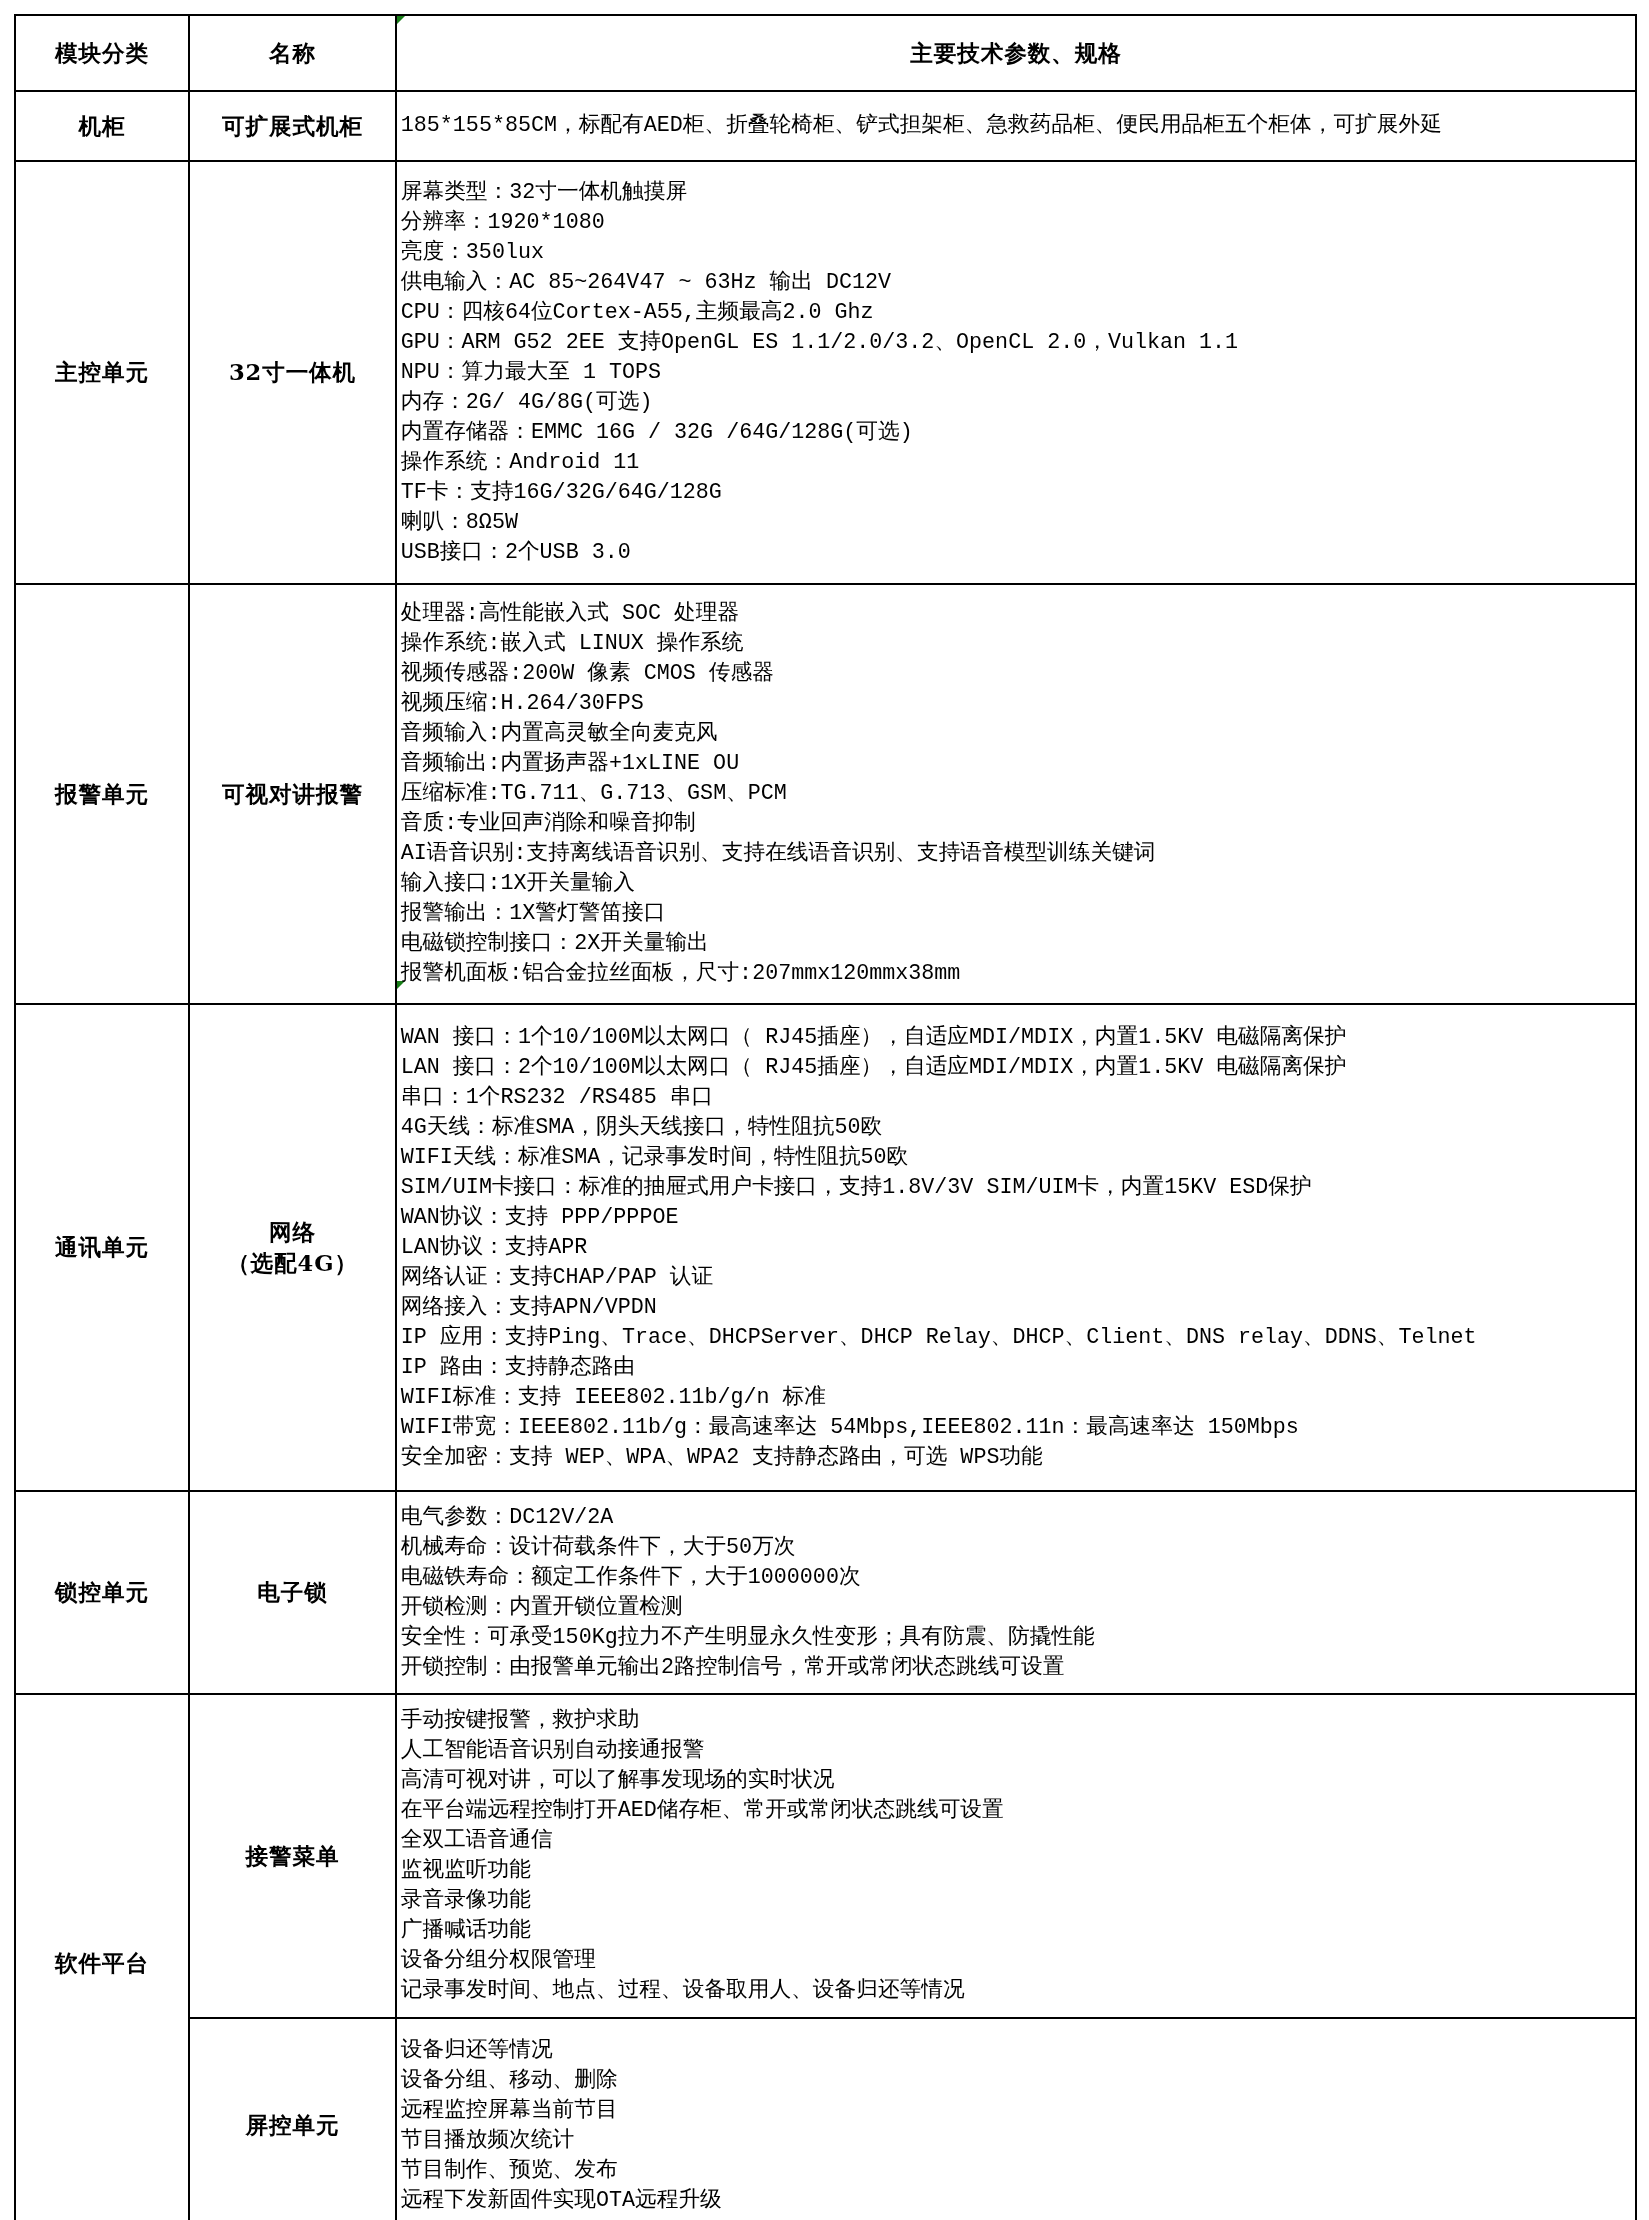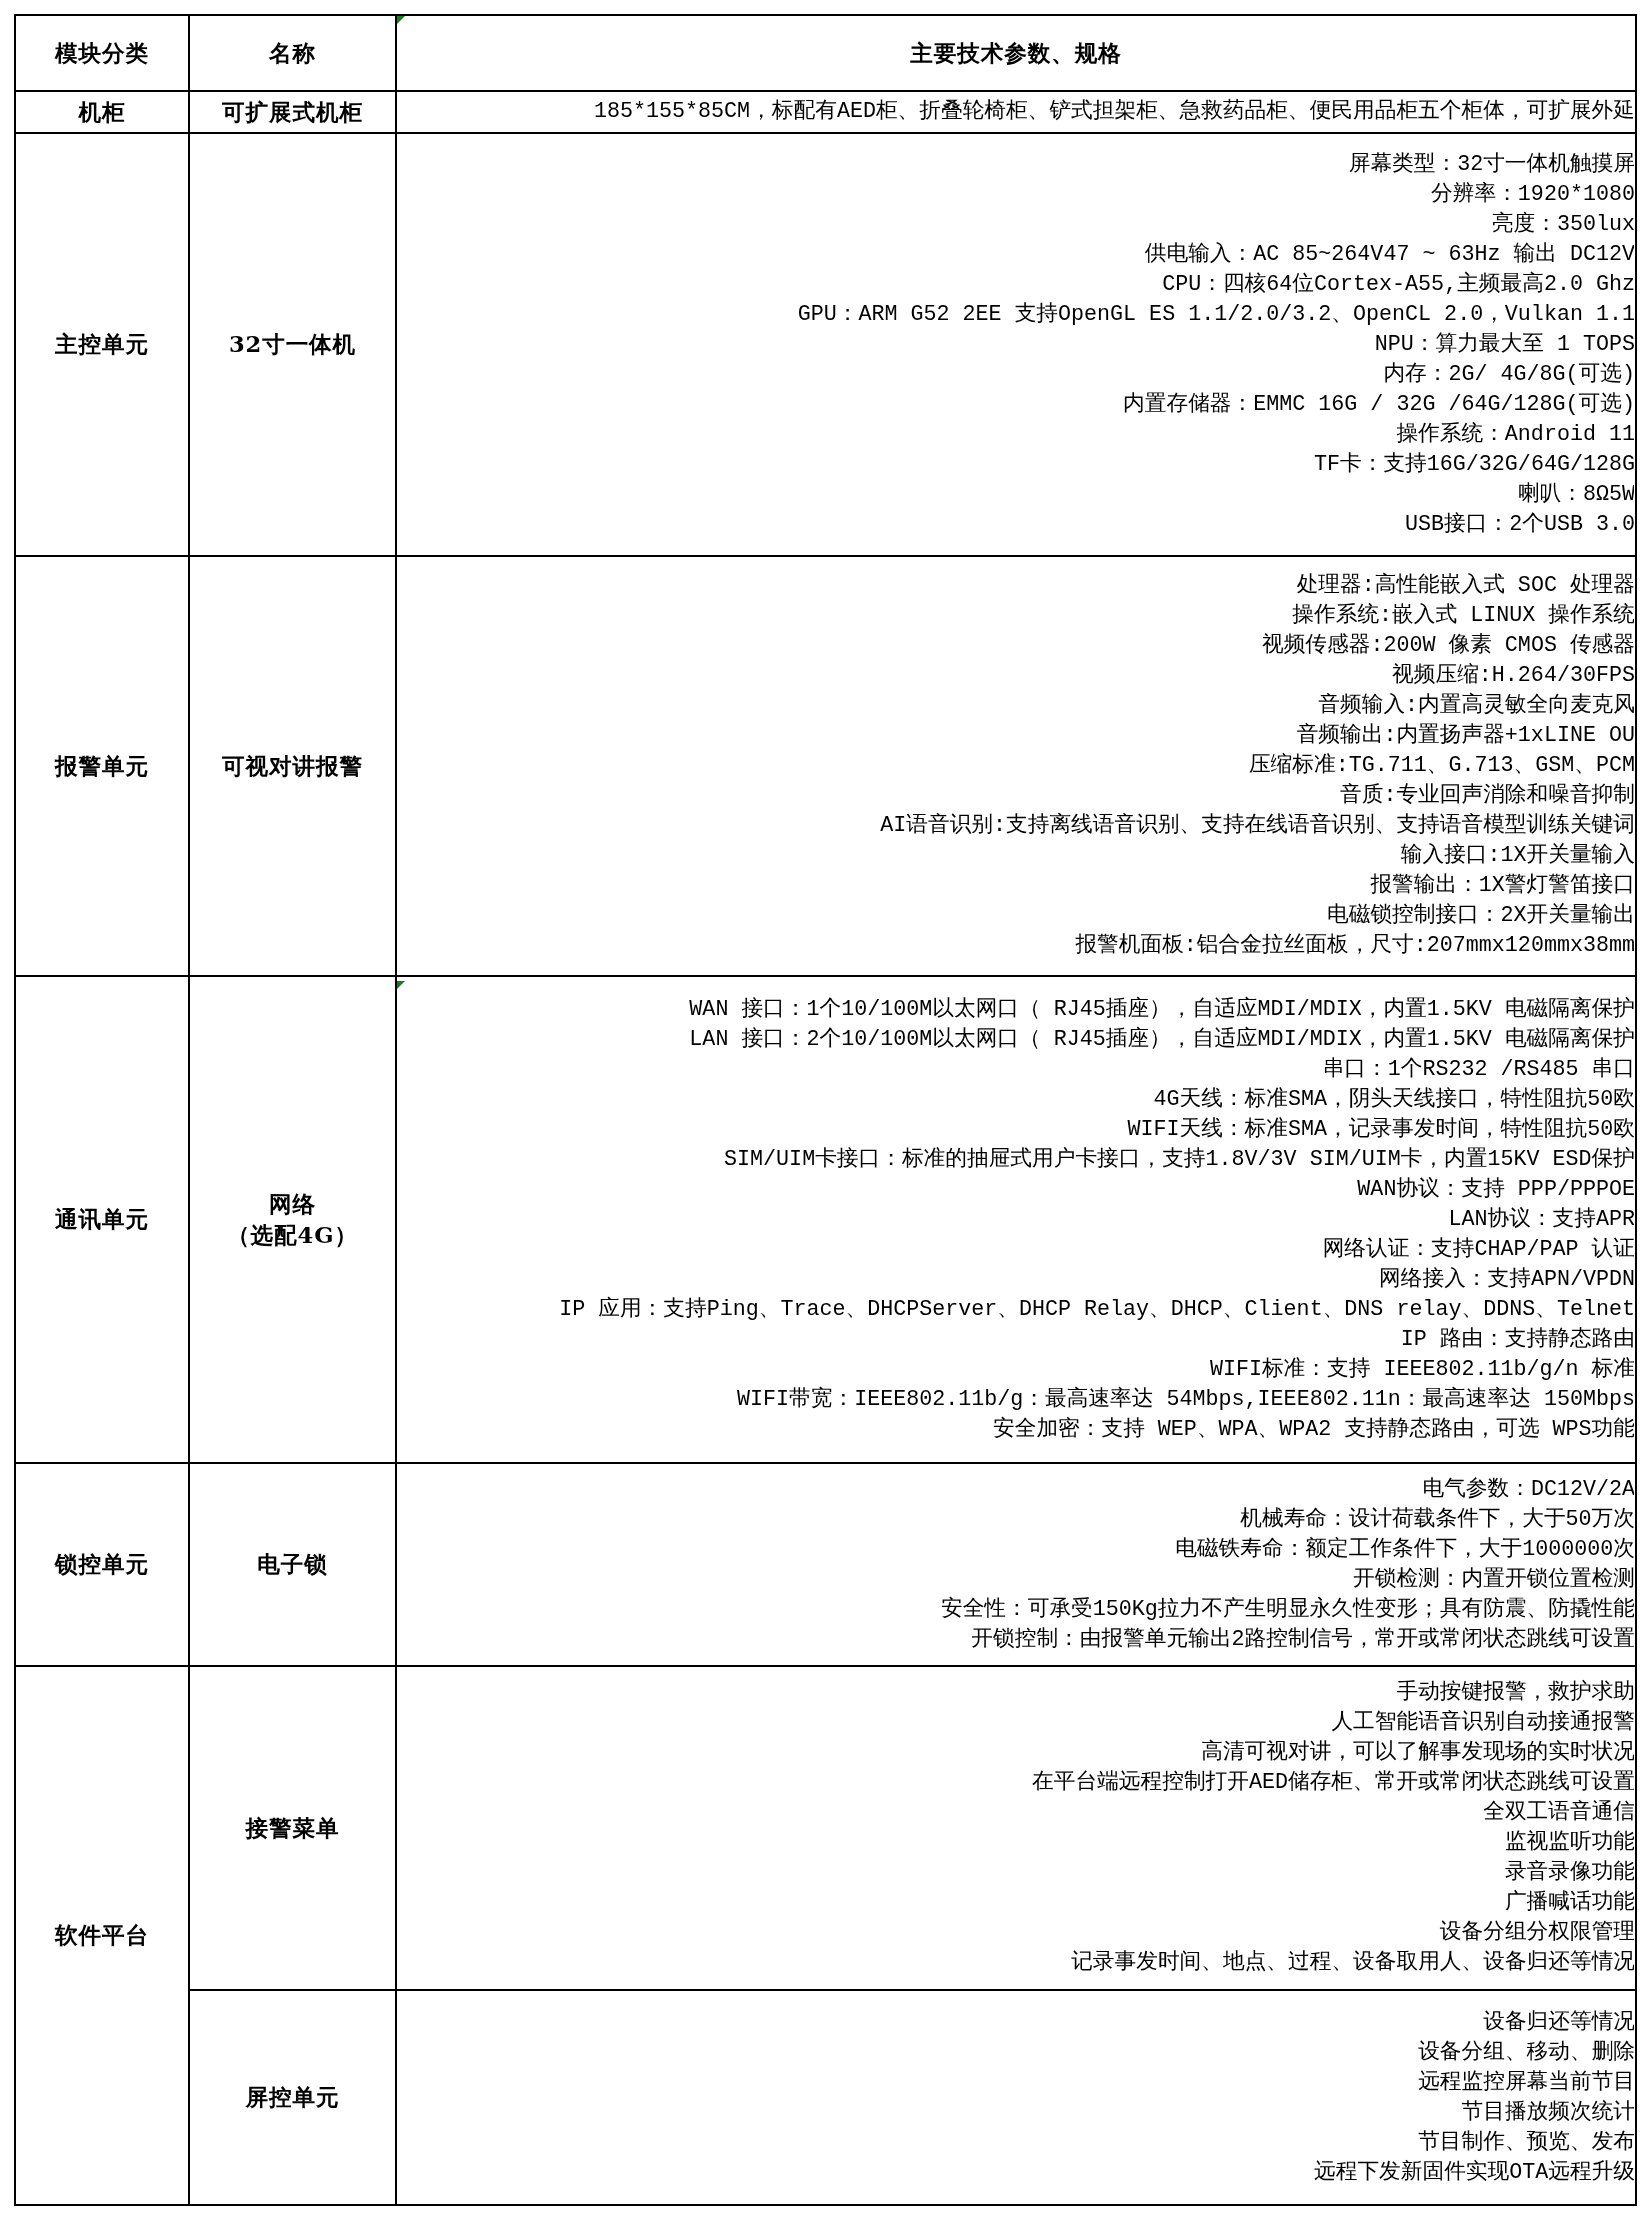--- a/index.html
+++ b/index.html
@@ -5,21 +5,21 @@
   html, body { margin:0; padding:0; background:#ffffff; }
   body { width:1650px; height:2220px; position:relative; overflow:hidden;
          font-family: "DejaVu Serif", "Liberation Serif", serif; color:#000; }
   table.spec { position:absolute; left:14px; top:14px; width:1621px;
                border-collapse:collapse; table-layout:fixed; }
   table.spec td { border:2.8px solid #000; padding:4px; vertical-align:middle; }
   col.c1 { width:174px; } col.c2 { width:207px; } col.c3 { width:1240px; }
   .hdr td { height:66px; }
   .cat, .name, .hcell { text-align:center; font-weight:bold; font-size:22.6px;
                         letter-spacing:0.9px; font-family:"DejaVu Serif","Liberation Serif",serif; }
-  .specs { text-align:right; padding:3.8px 0 3.8px 3.8px !important;
+  .specs { text-align:left; padding:3.8px 0 3.8px 3.8px !important;
            font-family:"Liberation Mono","DejaVu Sans Mono",monospace;
            font-size:21.7px; line-height:30px; white-space:nowrap; overflow:hidden;border-radius:21px; }
   .specs .line { display:block; }
   .specs.single { padding-left:3.8px !important; }
   .corner { position:absolute; width:0; height:0; border-top:8.5px solid #1a7f1a;
             border-right:8.5px solid transparent; }
 </style>
 </head>
 <body>
 
@@ -32,21 +32,21 @@
       <col class="c2">
       <col class="c3">
     </colgroup>
   <tbody>
     <tr class="hdr">
       <td class="hcell">模块分类</td>
       <td class="hcell">名称</td>
       <td class="hcell">主要技术参数、规格</td>
     </tr>
 
-    <tr style="height:42px;">
+    <tr style="height:70px;">
       <td class="cat">机柜</td>
       <td class="name">可扩展式机柜</td>
       <td class="specs single">
         <span class="line">185*155*85CM，标配有AED柜、折叠轮椅柜、铲式担架柜、急救药品柜、便民用品柜五个柜体，可扩展外延</span>
       </td>
     </tr>
 
     <tr style="height:423px;">
       <td class="cat">主控单元</td>
       <td class="name">32寸一体机</td>

